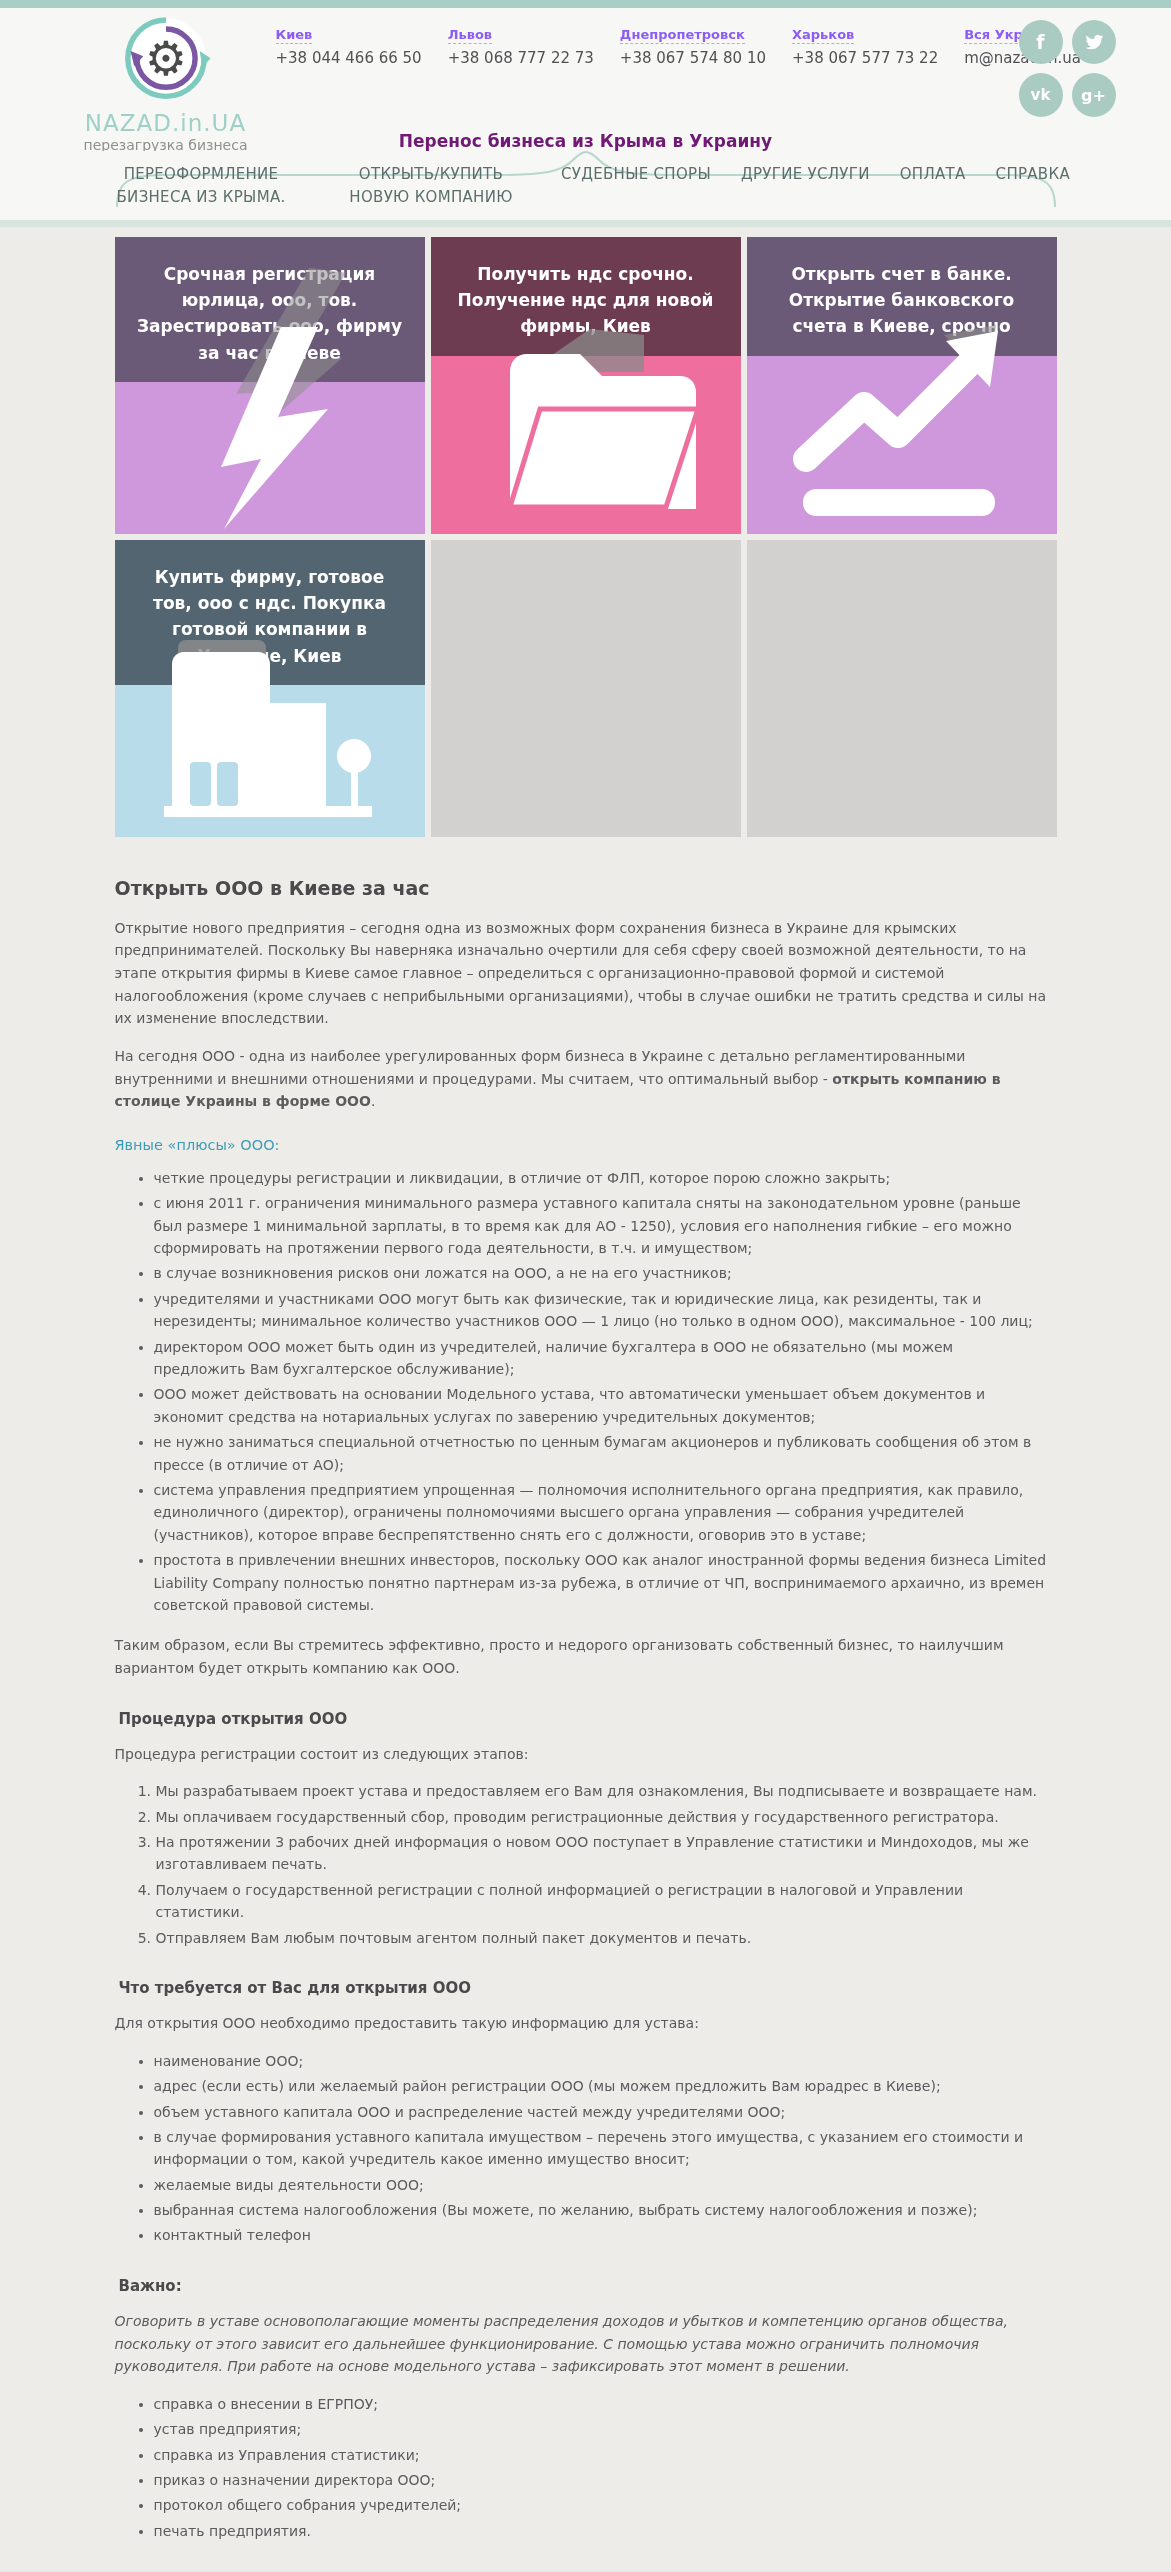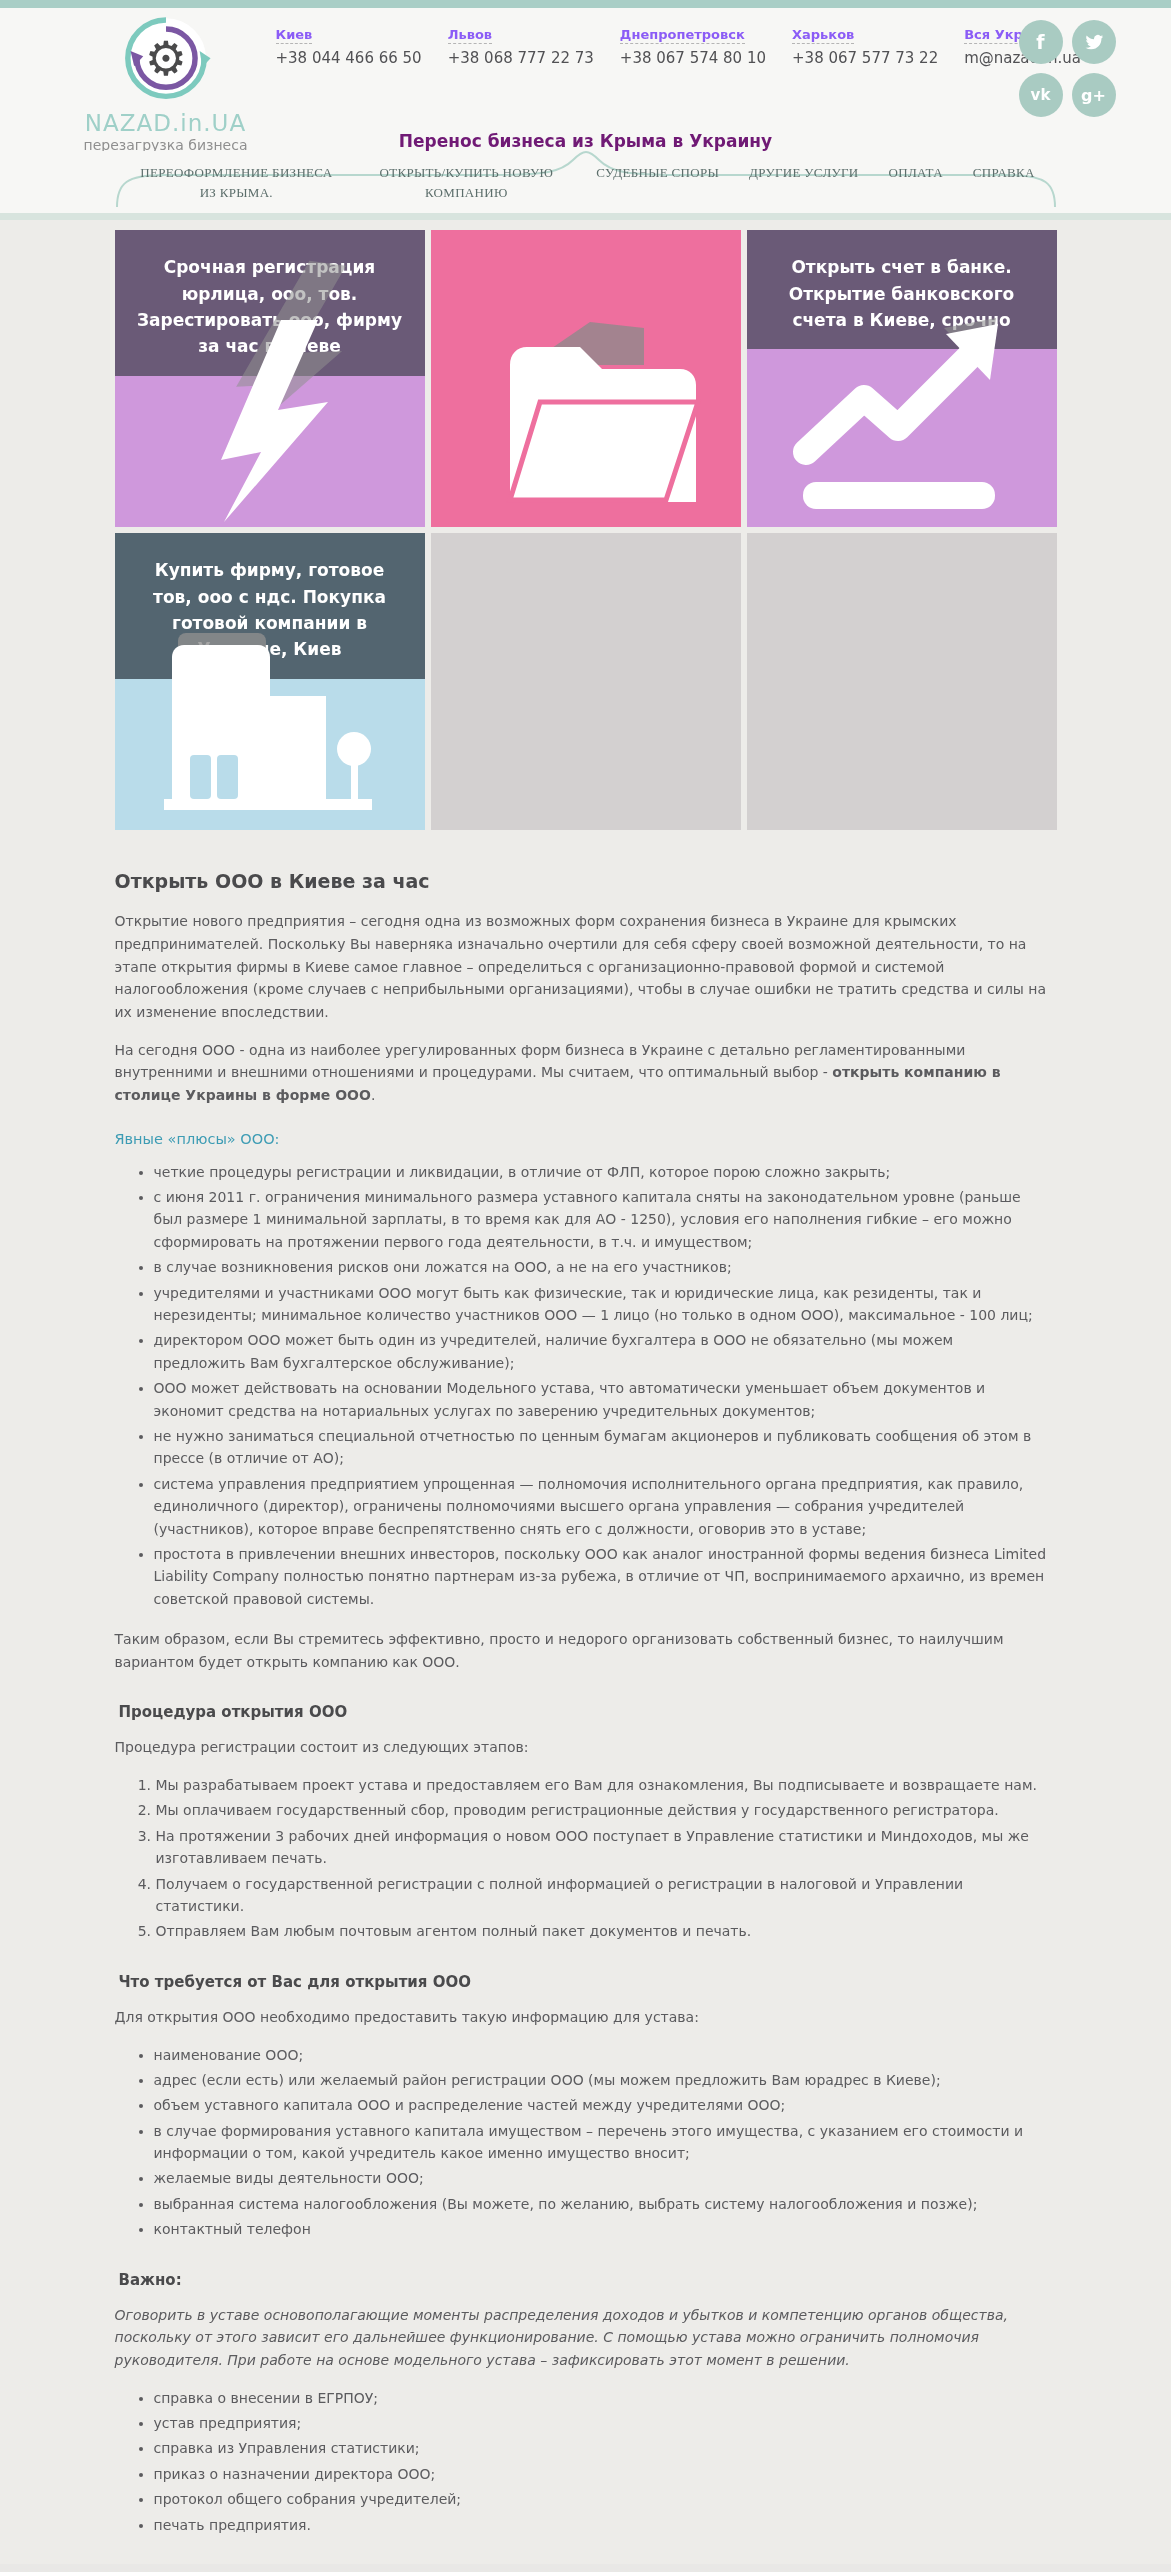--- a/index.html
+++ b/index.html
@@ -26,21 +26,21 @@
   .social { position:absolute; right:0; top:12px; display:grid; grid-template-columns:44px 44px; gap:9px; }
   .soc-btn { width:44px; height:44px; border-radius:50%; background:#a9cbc2; color:#ffffff;
              display:flex; align-items:center; justify-content:center; font-weight:bold; font-size:19px; cursor:pointer; }
   .soc-btn svg { display:block; }
   .slogan { text-align:center; font-size:17px; font-weight:bold; color:#701a75; padding-top:64px; }
 
   
   .navwrap { background:#f7f7f5; position:relative; padding-bottom:10px; }
   .nav-curve { display:block; margin:0 auto; }
   .nav { width:1000px; margin:-46px auto 0; display:flex; justify-content:center; align-items:flex-start; gap:30px; position:relative; }
-  .nav-item { font-size:13px; color:#5c6e6b; text-align:center; line-height:1.55; cursor:pointer; letter-spacing:.3px;font-family:Liberation Serif, serif; }
+  .nav-item { font-size:15px; color:#5c6e6b; text-align:center; line-height:1.55; cursor:pointer; letter-spacing:.3px; }
   .nav-item.wide { max-width:200px; }
   .divider { height:7px; background:#d8e4de; }
 
   
   .content { width:942px; margin:0 auto; }
   .tiles { display:grid; grid-template-columns:repeat(3, 1fr); gap:6px; padding-top:10px; }
   .tile { height:297px; display:flex; flex-direction:column; position:relative; overflow:hidden; cursor:pointer; }
   .tile-head { padding:24px 22px 16px; display:flex; align-items:flex-start; justify-content:center; }
   .tile-title { color:#ffffff; font-weight:bold; font-size:17px; line-height:1.55; text-align:center; }
   .tile-body { flex:1; }
@@ -147,20 +147,23 @@
             <div class="tile-title">Срочная регистрация юрлица, ооо, тов. Зарестировать ооо, фирму за час в Киеве</div>
           </div>
         <div class="tile-body"></div>
         <svg class="tile-overlay" viewBox="0 0 308 297">
           <polygon points="173,30 118,165 156,158 118,230 218,115 172,123 210,30" fill="#8f8f8f" opacity="0.55" transform="translate(8,-2) rotate(8 160 120)"></polygon>
           <polygon points="165,90 105,230 145,222 108,292 212,172 162,180 202,90" fill="#ffffff"></polygon>
         </svg>
       </div>
 
       <div class="tile tile-maroon">
+        <div class="tile-head">
+            <div class="tile-title">Получить ндс срочно. Получение ндс для новой фирмы, Киев</div>
+          </div>
         <div class="tile-body"></div>
         <svg class="tile-overlay" viewBox="0 0 308 297">
           <path d="M120,118 L158,92 L212,98 L212,135 L120,135 Z" fill="#8a8a8a" opacity="0.75"></path>
           <path d="M78,135 C78,124 85,117 95,117 L148,117 L170,139 L248,139 C258,139 264,146 264,155 L264,272 L78,272 Z" fill="#ffffff"></path>
           <path d="M108,172 L266,172 L234,270 L78,270 Z" fill="#ffffff" stroke="#ee6f9e" stroke-width="5"></path>
         </svg>
       </div>
 
       <div class="tile tile-purple">
         <div class="tile-head">

